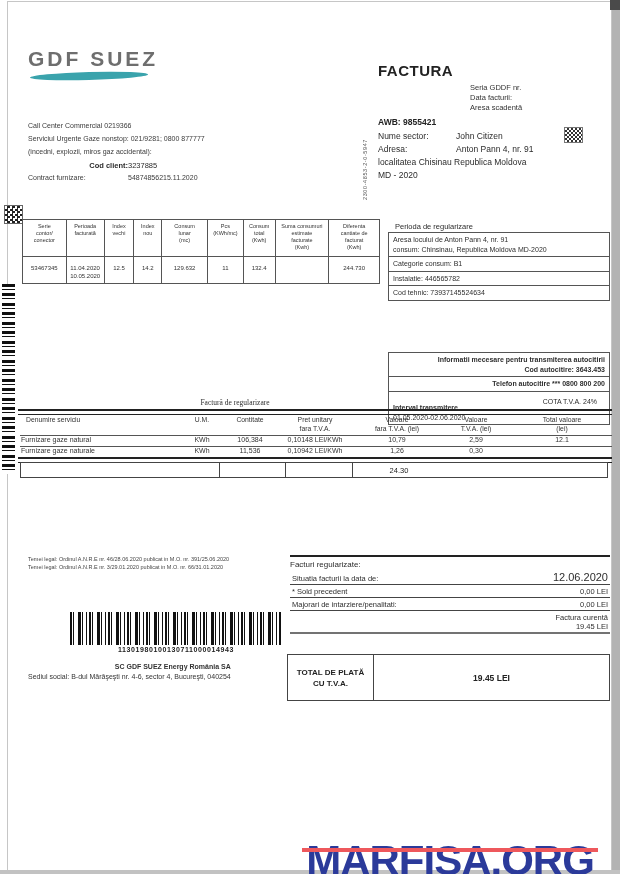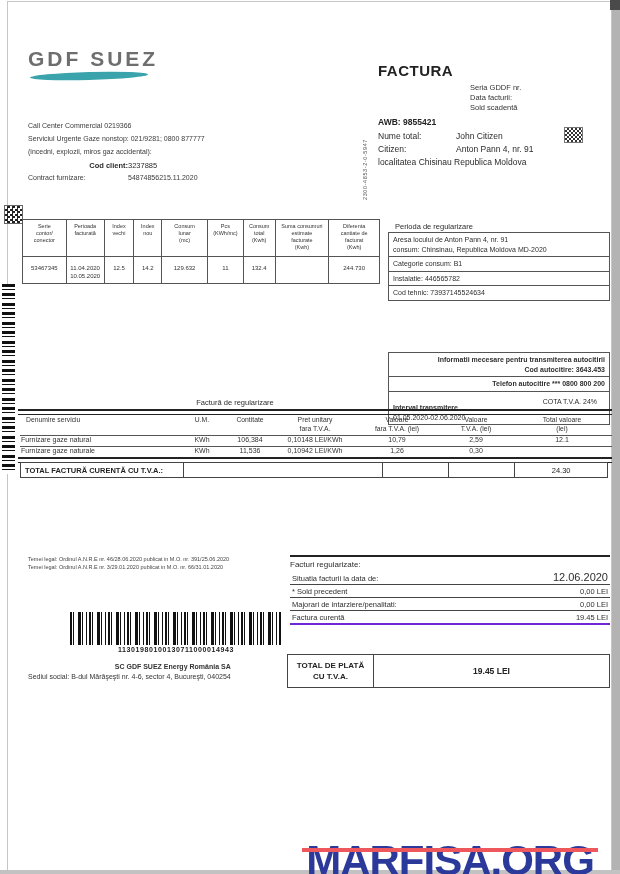--- a/index.html
+++ b/index.html
@@ -53,21 +53,21 @@
   
   #perioda-title{left:395px;top:222px;font-size:7.5px;color:#2b2b2b;}
   #perioda-box{left:388px;top:232px;width:222px;border:1px solid #555;box-sizing:border-box;background:#fff;}
   .p-row{border-bottom:1px solid #555;padding:2px 4px;font-size:7px;line-height:9.5px;color:#2e2e2e;white-space:pre-line;}
   .p-row:last-child{border-bottom:none;}
 
   #autocitire-box{left:388px;top:352px;width:222px;border:1px solid #555;box-sizing:border-box;background:#fff;}
   #cota-tva{left:440px;top:398px;width:157px;text-align:right;font-size:7px;color:#2b2b2b;}
 
   
-  #ft-title{left:120px;top:398px;width:230px;text-align:center;font-size:7.5px;color:#2e2e2e;}
+  #ft-title{left:120px;top:398px;width:230px;text-align:center;font-size:7.5px;color:#2e2e2e;font-family:Liberation Serif, serif;}
   .dline{left:18px;width:594px;height:3px;border-top:2px solid #222;border-bottom:1px solid #222;box-sizing:content-box;}
   #dline1{top:409px;} #dline2{top:457px;}
   #mt-header{left:20px;top:415px;width:592px;display:flex;border-bottom:1px solid #555;padding-bottom:1px;}
   .t-cell{box-sizing:border-box;text-align:center;white-space:pre-line;font-size:6.8px;line-height:8.5px;color:#333;padding:1px 1px;}
   .tc0{width:160px;text-align:left;padding-left:6px;} .tc1{width:44px;} .tc2{width:52px;} .tc3{width:78px;}
   .tc4{width:86px;} .tc5{width:72px;} .tc6{width:100px;}
   .mt-row{left:20px;width:592px;display:flex;border-bottom:1px solid #555;}
   #mt-row0{top:434px;} #mt-row1{top:445px;}
   .mt-row .t-cell{font-size:7px;padding:1.5px 1px;}
 
@@ -85,23 +85,23 @@
   #barcode-number{left:70px;top:646px;width:212px;text-align:center;font-size:7px;font-weight:bold;letter-spacing:.6px;color:#222;}
   #company{left:28px;top:662px;font-size:7px;line-height:10px;color:#333;}
 
   
   #summary{left:290px;top:555px;width:320px;}
   #summary-topline{border-top:2.5px solid #222;margin-bottom:3px;}
   #summary-title{font-size:8px;color:#2b2b2b;}
   .s-row{display:flex;justify-content:space-between;align-items:flex-end;border-bottom:1px solid #444;
          padding:2px 2px 1px 2px;font-size:7.5px;color:#2e2e2e;}
   .s-row.first .s-value{font-size:11px;}
-  .s-row.last{border-bottom:2px solid #6d28d9;}
-
-  #total-box{left:287px;top:654px;width:323px;height:34px;border:1px solid #444;box-sizing:border-box;display:flex;background:#fff;}
+  .s-row.last{border-bottom:2px solid #737373;flex-direction:column;}
+
+  #total-box{left:287px;top:654px;width:323px;height:47px;border:1px solid #444;box-sizing:border-box;display:flex;background:#fff;}
   #total-box-label{width:85px;border-right:1px solid #444;display:flex;align-items:center;justify-content:center;
                    text-align:center;font-size:8px;font-weight:bold;white-space:pre-line;line-height:11px;color:#222;}
   #total-box-value{flex:1;display:flex;align-items:center;justify-content:center;font-size:8.5px;font-weight:bold;color:#222;}
 
   
   #marfisa{left:295px;top:798px;width:310px;text-align:center;font-size:42px;font-weight:bold;letter-spacing:-1px;}
   #marfisa-underline{left:302px;top:848px;width:296px;height:4px;}
 </style>
 </head>
 <body>
@@ -112,32 +112,33 @@
   <div class="abs" id="edge-bottom"></div>
   <div class="abs" id="corner-dark"></div>
 
   <div class="abs" id="logo-text">GDF SUEZ</div>
   <div class="abs" id="logo-swoosh" style="background: rgb(58, 163, 172);"></div>
 
   <div class="abs" id="factura-title">FACTURA</div>
   <div class="abs" id="invoice-meta">
     <div>Seria GDDF nr.</div>
     <div>Data facturii:</div>
-    <div>Sold scadentă</div>
+    <div>Aresa scadentă</div>
   </div>
   <div class="abs" id="vertical-code">2300-4853-2-0-5947</div>
   <div class="abs" id="awb">AWB: 9855421</div>
   <div class="abs" id="client-block">
     <div>
-      <span class="c-label">Nume total:</span><span>John Citizen</span>
+      <span class="c-label">Nume sector:</span><span>John Citizen</span>
     </div>
     <div>
-      <span class="c-label">Citizen:</span><span>Anton Pann 4, nr. 91</span>
+      <span class="c-label">Adresa:</span><span>Anton Pann 4, nr. 91</span>
     </div>
     <div>localitatea Chisinau Republica Moldova</div>
+    <div>MD - 2020</div>
   </div>
   <div class="abs" id="client-qr"></div>
 
   <div class="abs" id="contact-lines">
     <div>Call Center Commercial 0219366</div>
     <div>Serviciul Urgente Gaze nonstop: 021/9281; 0800 877777</div>
     <div>(incedni, explozii, miros gaz accidental):</div>
   </div>
   <div class="abs" id="cod-client-row">
     <span class="k-label bold">Cod client:</span><span>3237885</span>
@@ -238,21 +239,20 @@
     <div class="t-cell tc0">Furnizare gaze naturale</div>
     <div class="t-cell tc1">KWh</div>
     <div class="t-cell tc2">11,536</div>
     <div class="t-cell tc3">0,10942 LEI/KWh</div>
     <div class="t-cell tc4">1,26</div>
     <div class="t-cell tc5">0,30</div>
     <div class="t-cell tc6"></div>
   </div>
   <div class="abs dline" id="dline2"></div>
   <div class="abs" id="total-row">
-    <div class="tr-cell trc0">TOTAL FACTURĂ CURENTĂ CU  T.V.A.:</div>
     <div class="tr-cell trc1"></div>
     <div class="tr-cell trc2"></div>
     <div class="tr-cell trc3"></div>
     <div class="tr-cell trc4">24.30</div>
   </div>
 
   <div class="abs" id="legal">
     <div>Temei legal: Ordinul A.N.R.E  nr. 46/28.06.2020 publicat in M.O. nr. 391/25.06.2020</div>
     <div>Temei legal: Ordinul A.N.R.E  nr. 3/29.01.2020 publicat in M.O. nr. 66/31.01.2020</div>
   </div>

